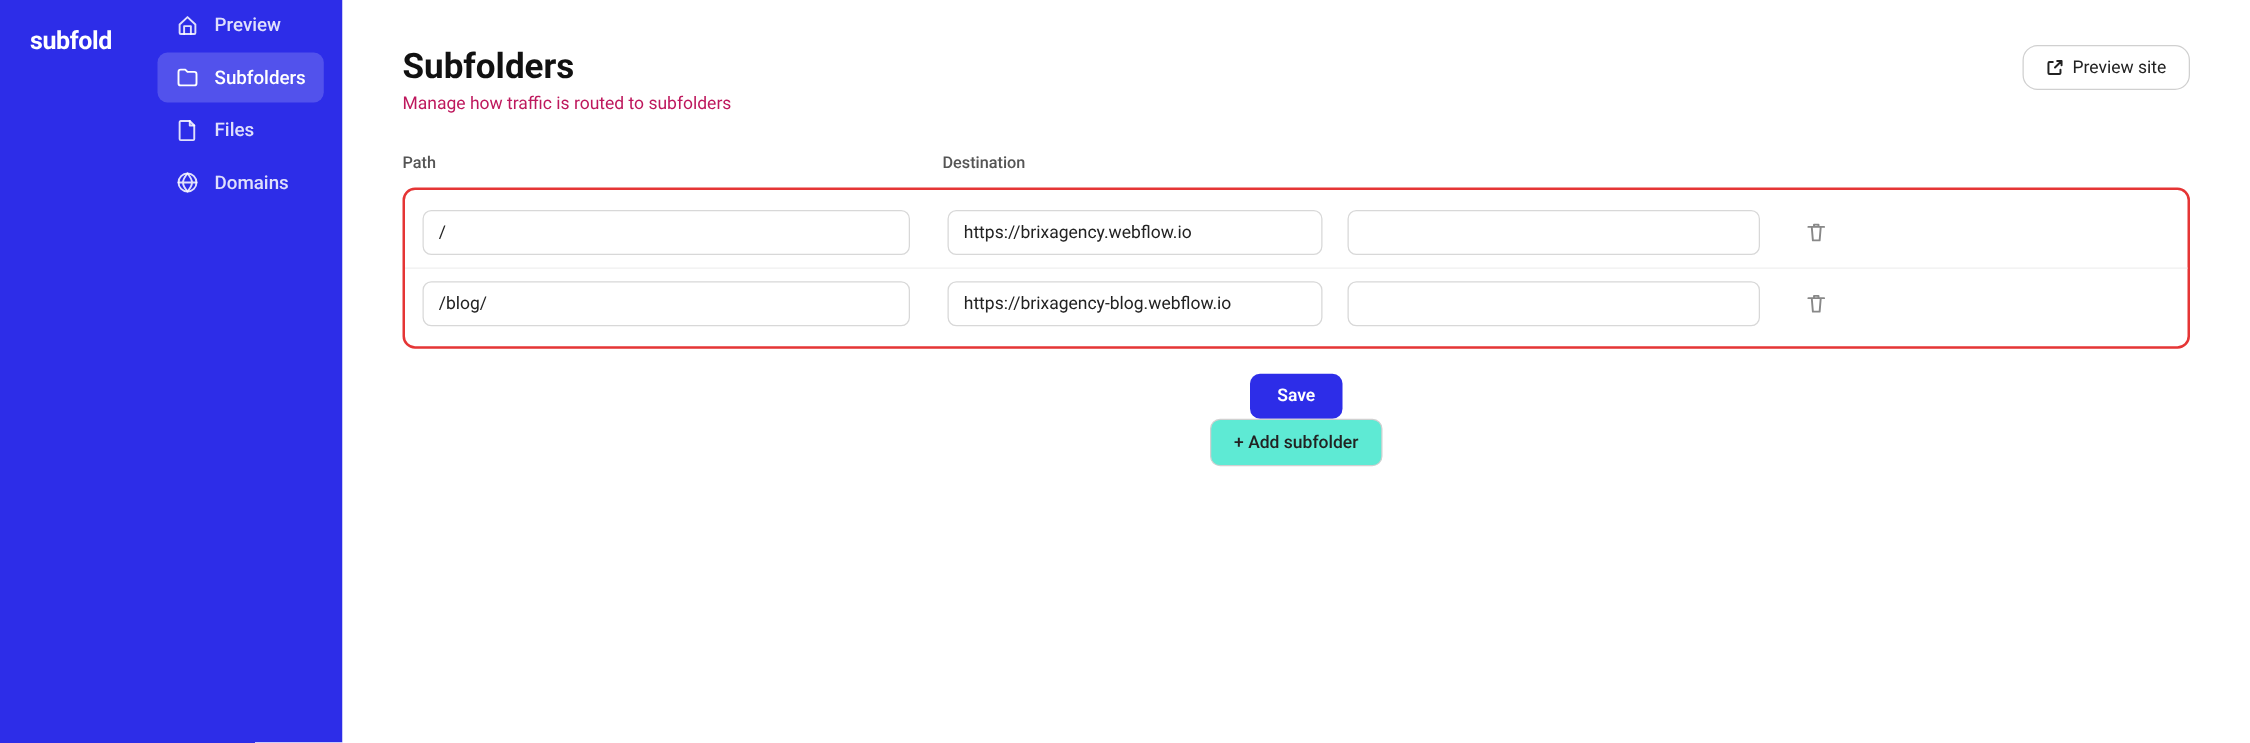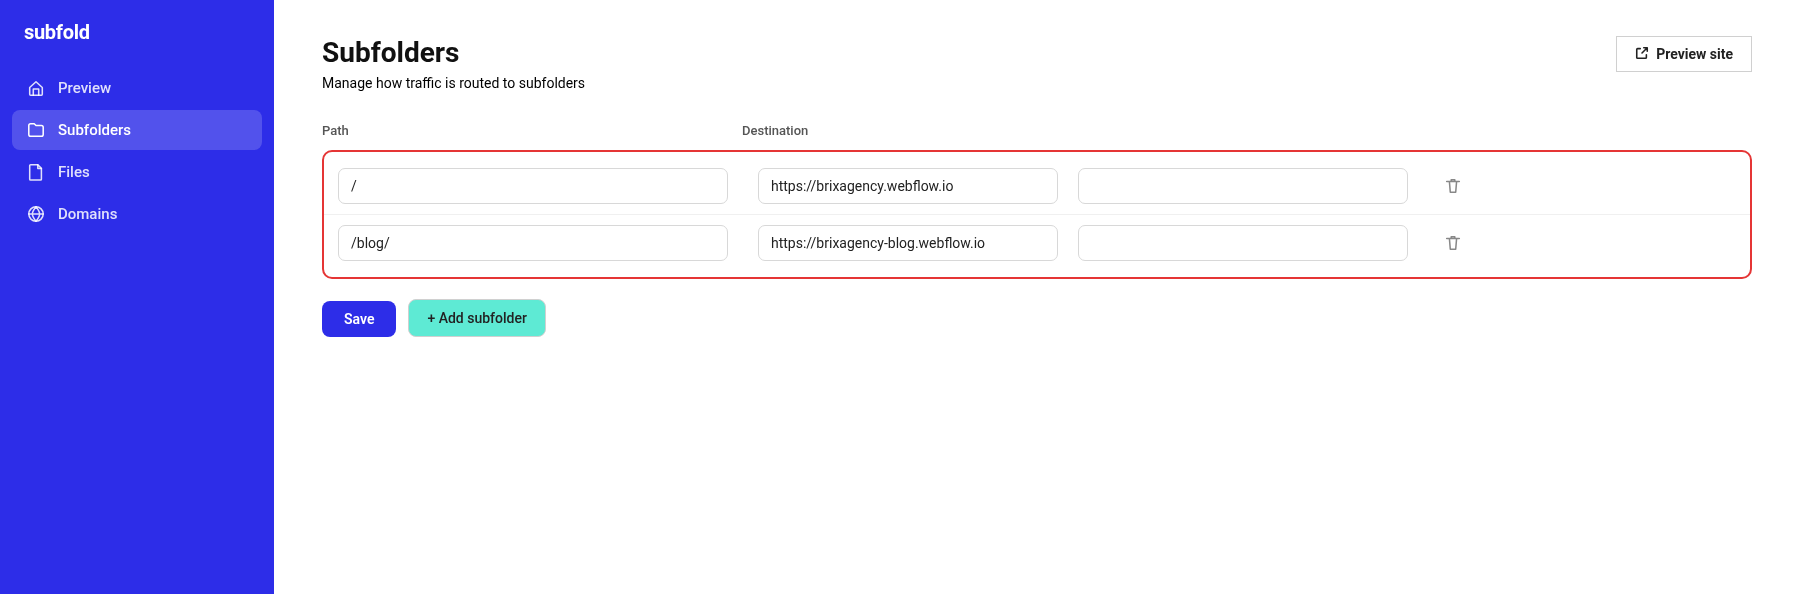--- a/index.html
+++ b/index.html
@@ -17,21 +17,20 @@
       background: #fff;
     }
 
     
     .sidebar {
       width: 274px;
       min-width: 274px;
       background: #2d2de8;
       height: 100%;
       display: flex;
-      flex-direction: column;
       padding: 0;
     }
 
     .sidebar-logo {
       padding: 20px 24px 24px 24px;
       color: #fff;
       font-size: 20px;
       font-weight: 700;
       letter-spacing: -0.3px;
     }
@@ -90,43 +89,43 @@
 
     .page-title {
       font-size: 28px;
       font-weight: 700;
       color: #111;
       margin-bottom: 6px;
     }
 
     .page-subtitle {
       font-size: 14px;
-      color: #000000;
+      color: #be185d;
     }
 
     .preview-site-btn {
       display: flex;
-      align-items: flex-start;
+      align-items: center;
       gap: 7px;
       padding: 9px 18px;
       border: 1.5px solid #d0d0d0;
-      border-radius: 0;
+      border-radius: 12px;
       background: #fff;
       color: #222;
       font-size: 14px;
-      font-weight: 700;
+      font-weight: 400;
       cursor: pointer;
       white-space: nowrap;
     }
 
     
     .table-headers {
       display: grid;
       grid-template-columns: 420px 320px 360px 60px;
-      gap: 0;
+      gap: 12px;
       margin-bottom: 8px;
       padding: 0 0 4px 0;
     }
 
     .table-header {
       font-size: 13px;
       font-weight: 500;
       color: #555;
     }
 
@@ -178,22 +177,22 @@
       border: none;
       cursor: pointer;
       color: #888;
       padding: 6px;
       border-radius: 5px;
     }
 
     
     .actions-row {
       display: flex;
-      align-items: flex-end;
-      gap: 12px;
+      align-items: center;
+      flex-direction: column;
     }
 
     .save-btn {
       padding: 10px 22px;
       background: #2d2de8;
       color: #fff;
       border: none;
       border-radius: 8px;
       font-size: 14px;
       font-weight: 600;

